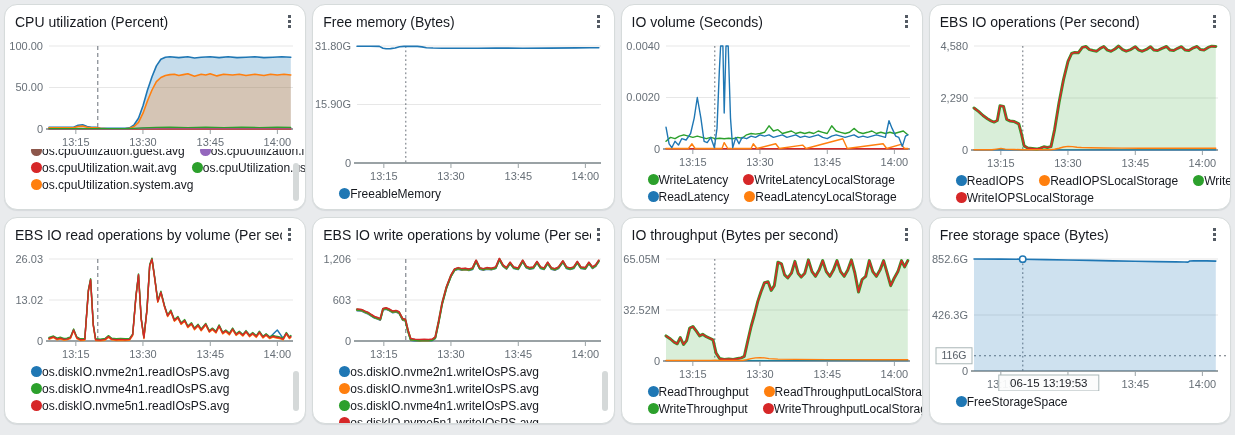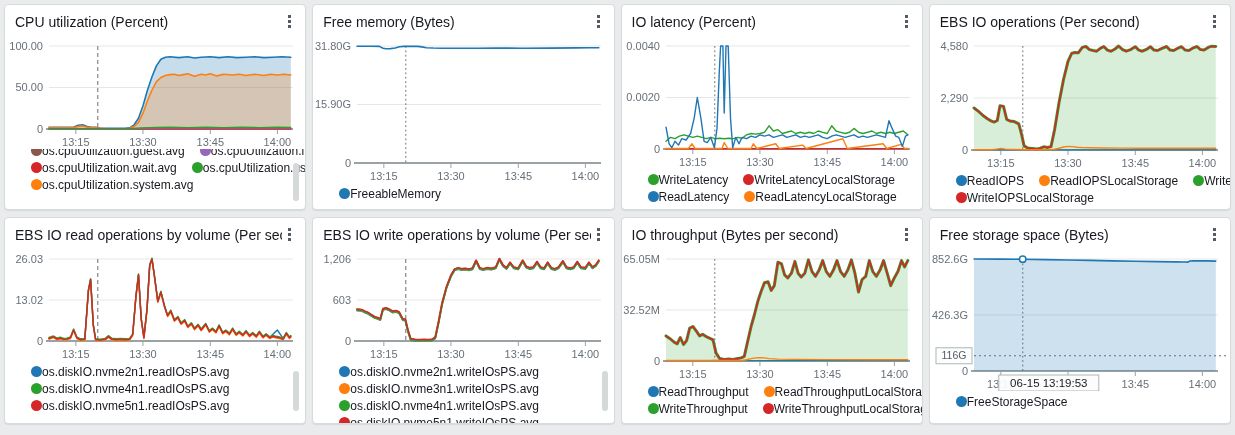--- a/index.html
+++ b/index.html
@@ -14,21 +14,21 @@
     grid-template-columns:repeat(4,1fr);
     grid-template-rows:206px 207px;
     gap:7px 6px;
     padding:4px;
     box-sizing:border-box;
     width:1235px;
   }
   .card{
     background:#fff;
     border:1px solid #d6dbdb;
-    border-radius:4px;
+    border-radius:13px;
     box-shadow:0 1px 1px rgba(0,28,36,.08);
     display:flex;
     flex-direction:column;
     overflow:hidden;
     position:relative;
   }
   .card-head{
     display:flex;
     justify-content:space-between;
     align-items:flex-start;
@@ -181,21 +181,21 @@
               <span class="leg-sw" style="background: rgb(31, 119, 180);"></span>
               <span class="leg-lb">FreeableMemory</span>
             </span>
           </div>
         </div>
       </div>
   </section>
 
   <section class="card">
     <header class="card-head">
-      <h2>IO latency (Percent)</h2>
+      <h2>IO volume (Seconds)</h2>
       <button class="menu-btn">
           <i></i>
           <i></i>
           <i></i>
         </button>
     </header>
     <div class="chart"><svg width="300" height="131" viewBox="0 0 300 131">
           <line x1="44" x2="288" y1="8" y2="8" stroke="#e7e7e7" stroke-width="1"></line>
           <line x1="44" x2="288" y1="59.5" y2="59.5" stroke="#e7e7e7" stroke-width="1"></line>
           <line x1="41" x2="288" y1="111" y2="111" stroke="#9aa2a5" stroke-width="2"></line>

